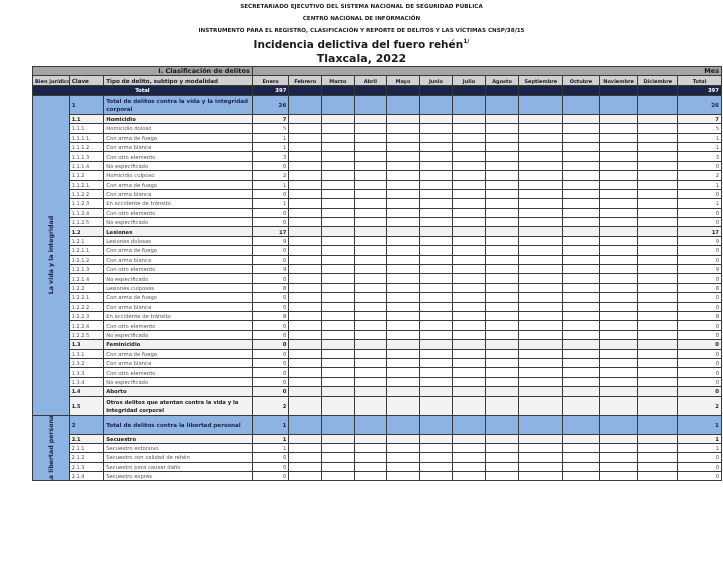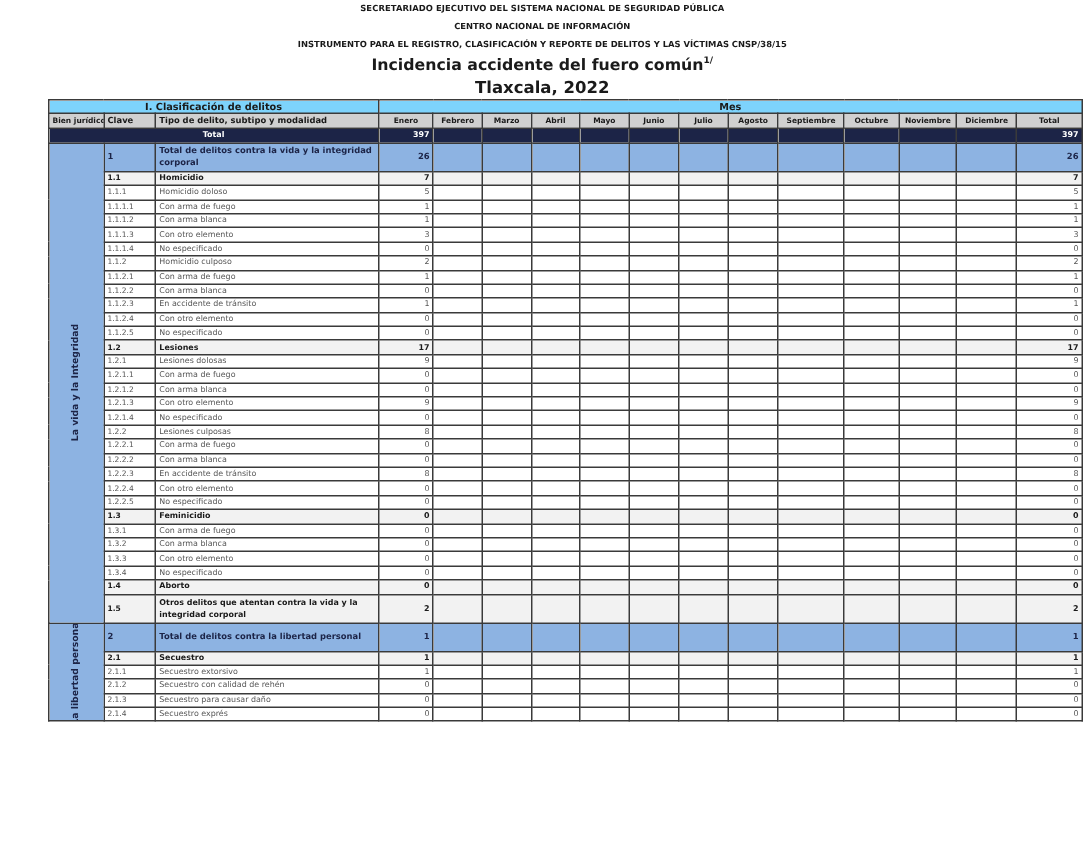--- a/index.html
+++ b/index.html
@@ -7,21 +7,21 @@
   .hdr { position: absolute; left: 0; width: 723px; text-align: center; font-weight: bold; color: #1a1a1a; }
   .h1 { top: 3px; font-size: 5.6px; letter-spacing: 0.05px; }
   .h2 { top: 15px; font-size: 5.6px; }
   .h3 { top: 27px; font-size: 5.6px; }
   .h4 { top: 37px; font-size: 10.5px; }
   .h4 sup { font-size: 6px; }
   .h5 { top: 52px; font-size: 11px; }
 
   table.grid { position: absolute; left: 32px; top: 66px; border-collapse: collapse; table-layout: fixed; width: 690px; font-size: 5.3px; }
   table.grid td, table.grid th { border: 1px solid #3a3a3a; padding: 0 2px; overflow: hidden; white-space: nowrap; height: 8.4px; line-height: 8px; }
-  .top-hd th { background: #7dd3fc; font-weight: bold; height: 9px; font-size: 6.5px; }
+  .top-hd th { background: #a3a3a3; font-weight: bold; height: 9px; font-size: 6.5px; text-align: right; }
   .col-hd th { background: #d0d0d0; font-weight: bold; height: 26px; font-size: 5px; text-align: center; white-space: normal; line-height: 7px; }
   .col-hd th.left { text-align: left; font-size: 5.6px; }
   tr.total td { background: #1c2447; color: #ffffff; font-weight: bold; text-align: center; height: 9px; }
   tr.total td.num { text-align: right; }
   tr.sec td { background: #8db3e2; color: #1c2447; font-weight: bold; height: 18px; white-space: normal; line-height: 8px; font-size: 5.6px; }
   tr.sub td { background: #f2f2f2; font-weight: bold; }
   tr.sub2 td { background: #f2f2f2; font-weight: bold; height: 18px; white-space: normal; line-height: 8px; }
   tr.item td { background: #ffffff; color: #555; }
   td.num { text-align: right; }
   td.bien { background: #8db3e2 !important; color: #1c2447; font-weight: bold; position: relative; padding: 0; }
@@ -29,21 +29,21 @@
   td.lv1 { padding-left: 10px; }
   td.lv2 { padding-left: 17px; }
   td.clave { font-size: 5px; }
 </style>
 </head>
 <body>
 
 <div class="hdr h1">SECRETARIADO EJECUTIVO DEL SISTEMA NACIONAL DE SEGURIDAD PÚBLICA</div>
 <div class="hdr h2">CENTRO NACIONAL DE INFORMACIÓN</div>
 <div class="hdr h3">INSTRUMENTO PARA EL REGISTRO, CLASIFICACIÓN Y REPORTE DE DELITOS Y LAS VÍCTIMAS CNSP/38/15</div>
-<div class="hdr h4"><span>Incidencia accidente del fuero común</span><sup>1/</sup></div>
+<div class="hdr h4"><span>Incidencia delictiva del fuero rehén</span><sup>1/</sup></div>
 <div class="hdr h5">Tlaxcala, 2022</div>
 
 <table class="grid">
   <colgroup>
     <col style="width:36px">
       <col style="width:34px">
       <col style="width:146px">
     <col style="width:36px">
       <col style="width:32px">
       <col style="width:32px">

